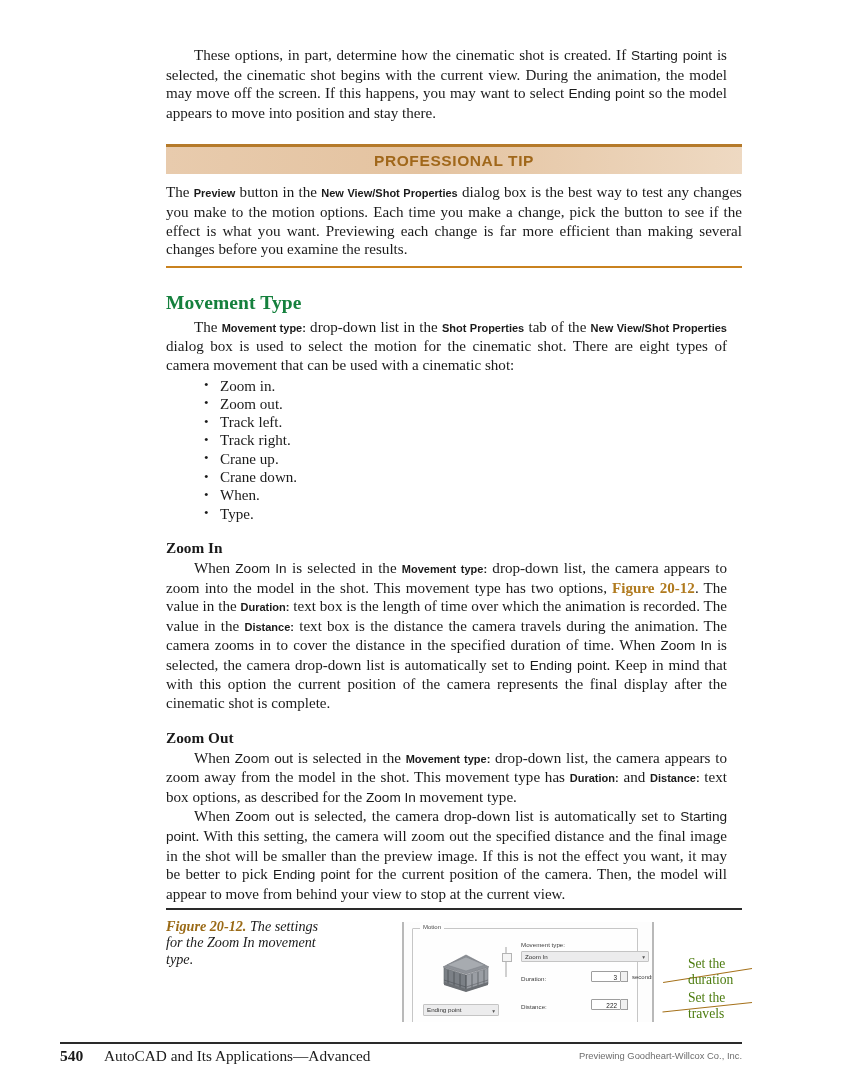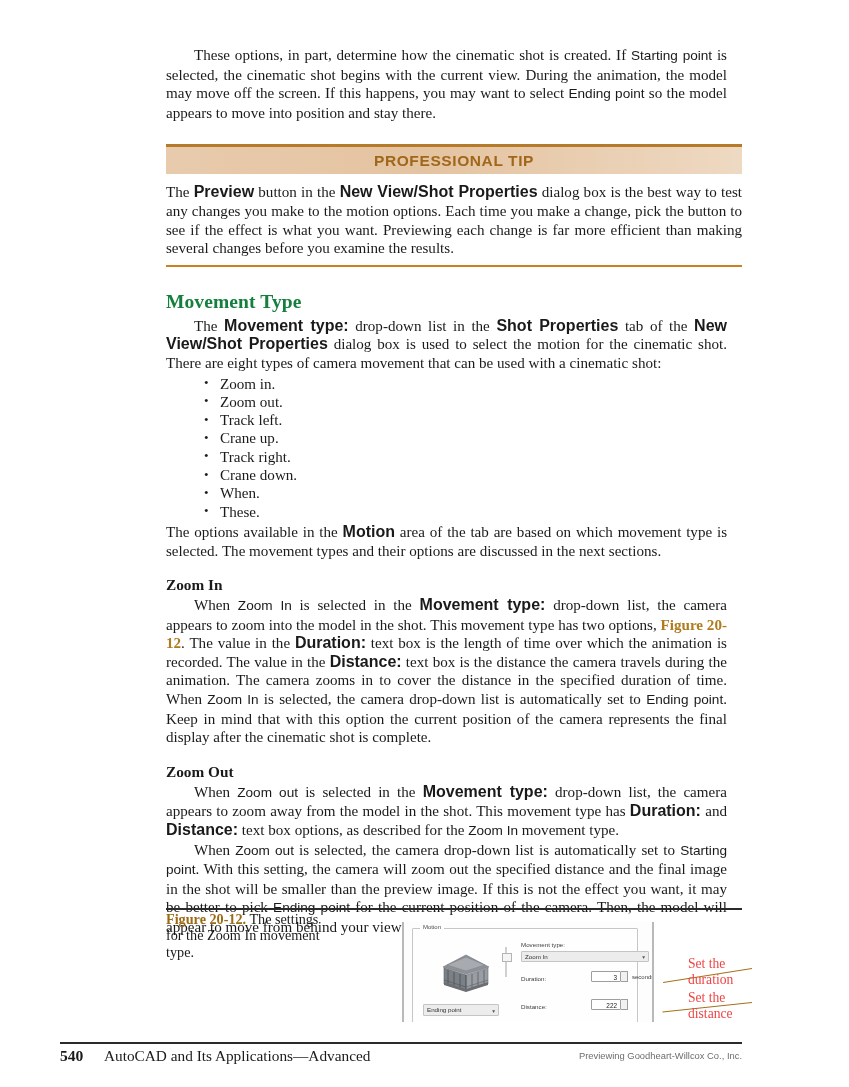--- a/index.html
+++ b/index.html
@@ -40,21 +40,21 @@
     text-indent: 28px;
     hyphens: manual;
   }
   p.body.noindent { text-indent: 0; }
   .sans {
     font-family: "Liberation Sans", "DejaVu Sans", sans-serif;
     font-size: 13.6px;
   }
   .sansb {
     font-family: "Liberation Sans", "DejaVu Sans", sans-serif;
-    font-size: 16px;
+    font-size: 11px;
     font-weight: bold;
   }
   .figref {
     color: #b07a1e;
     font-weight: bold;
   }
 
   
   .tip {
     margin-top: 22px;
@@ -130,24 +130,25 @@
     height: 118px;
   }
   .fig-rule {
     height: 0;
     border-top: 2px solid #2a2a2a;
     width: 576px;
   }
   .fig-caption {
     position: absolute;
     left: 0;
-    top: 3px;
+    top: 10px;
     width: 160px;
     font-size: 14.2px;
     line-height: 16.4px;
+    font-style: italic;
   }
   .fig-caption .fignum {
     color: #9a6a16;
     font-weight: bold;
   }
 
   
   .dialog-shot {
     position: absolute;
     left: 236px;
@@ -259,21 +260,21 @@
     background: #f4f4f4;
     border: 1px solid #b4b4b4;
   }
 
   
   .callout {
     position: absolute;
     font-family: "Liberation Serif", "DejaVu Serif", serif;
     font-size: 13.6px;
     line-height: 15.6px;
-    color: #ef4444;
+    color: #4d7c0f;
   }
   .callout-dur { left: 522px; top: 48px; }
   .callout-dis { left: 522px; top: 82px; }
 
   .leader {
     position: absolute;
     height: 0;
     border-top: 1.4px solid #a5711a;
   }
 
@@ -327,28 +328,27 @@
     </div>
 
     <h2 class="a-head">Movement Type</h2>
 
     <p class="body"><span>The </span><span class="sansb">Movement type:</span><span> drop-down list in the </span><span class="sansb">Shot Properties</span><span> tab of the </span><span class="sansb">New View/Shot Properties</span><span> dialog box is used to select the motion for the cinematic shot. There are eight types of camera movement that can be used with a cinematic shot:</span></p>
 
     <ul class="bullets">
       <li>Zoom in.</li>
       <li>Zoom out.</li>
       <li>Track left.</li>
+      <li>Track right.</li>
       <li>Crane up.</li>
-      <li>Track right.</li>
       <li>Crane down.</li>
       <li>When.</li>
-      <li>These.</li>
+      <li>Type.</li>
     </ul>
 
-    <p class="body noindent"><span>The options available in the </span><span class="sansb">Motion</span><span> area of the tab are based on which movement type is selected. The movement types and their options are discussed in the next sections.</span></p>
 
     <h3 class="b-head">Zoom In</h3>
     <p class="body"><span>When </span><span class="sans">Zoom In</span><span> is selected in the </span><span class="sansb">Movement type:</span><span> drop-down list, the camera appears to zoom into the model in the shot. This movement type has two options, </span><span class="figref">Figure 20-12</span><span>. The value in the </span><span class="sansb">Duration:</span><span> text box is the length of time over which the animation is recorded. The value in the </span><span class="sansb">Distance:</span><span> text box is the distance the camera travels during the animation. The camera zooms in to cover the distance in the specified duration of time. When </span><span class="sans">Zoom In</span><span> is selected, the camera drop-down list is automatically set to </span><span class="sans">Ending point</span><span>. Keep in mind that with this option the current position of the camera represents the final display after the cinematic shot is complete.</span></p>
 
     <h3 class="b-head">Zoom Out</h3>
     <p class="body"><span>When </span><span class="sans">Zoom out</span><span> is selected in the </span><span class="sansb">Movement type:</span><span> drop-down list, the camera appears to zoom away from the model in the shot. This movement type has </span><span class="sansb">Duration:</span><span> and </span><span class="sansb">Distance:</span><span> text box options, as described for the </span><span class="sans">Zoom In</span><span> movement type.</span></p>
 
     <p class="body"><span>When </span><span class="sans">Zoom out</span><span> is selected, the camera drop-down list is automatically set to </span><span class="sans">Starting point</span><span>. With this setting, the camera will zoom out the specified distance and the final image in the shot will be smaller than the preview image. If this is not the effect you want, it may be better to pick </span><span class="sans">Ending point</span><span> for the current position of the camera. Then, the model will appear to move from behind your view to stop at the current view.</span></p>
 
   </div>
@@ -413,21 +413,21 @@
 
     <div class="callout callout-dur">
       <div>
           <div>Set the</div>
           <div>duration</div>
         </div>
     </div>
     <div class="callout callout-dis">
       <div>
           <div>Set the</div>
-          <div>distance</div>
+          <div>travels</div>
         </div>
     </div>
   </div>
 
   <div class="footer-rule"></div>
   <div class="folio">540</div>
   <div class="running-head">AutoCAD and Its Applications—Advanced</div>
   <div class="copyright">Previewing Goodheart-Willcox Co., Inc.</div>
 
 </div>

